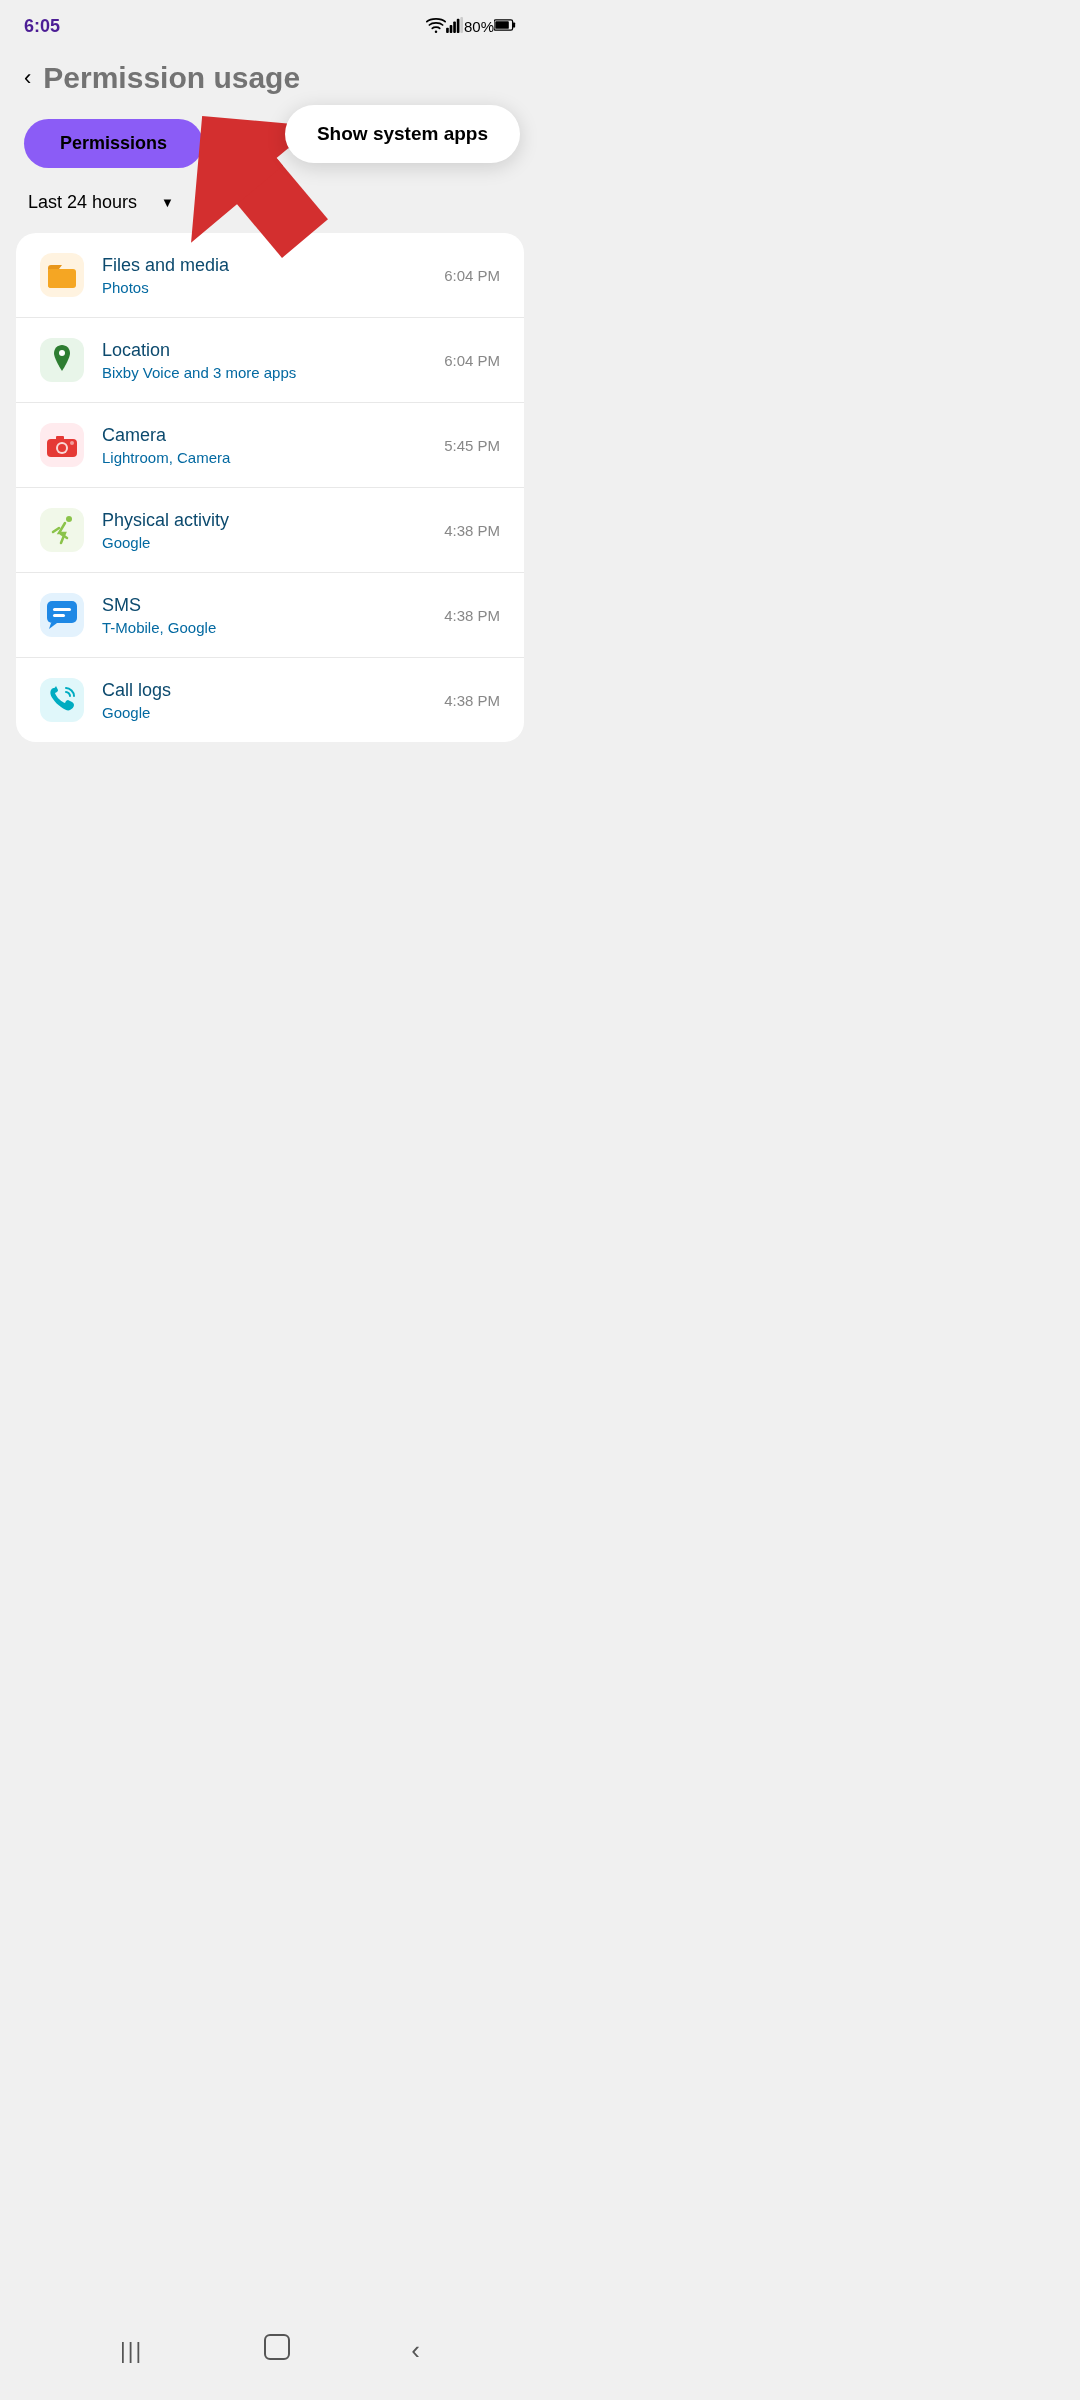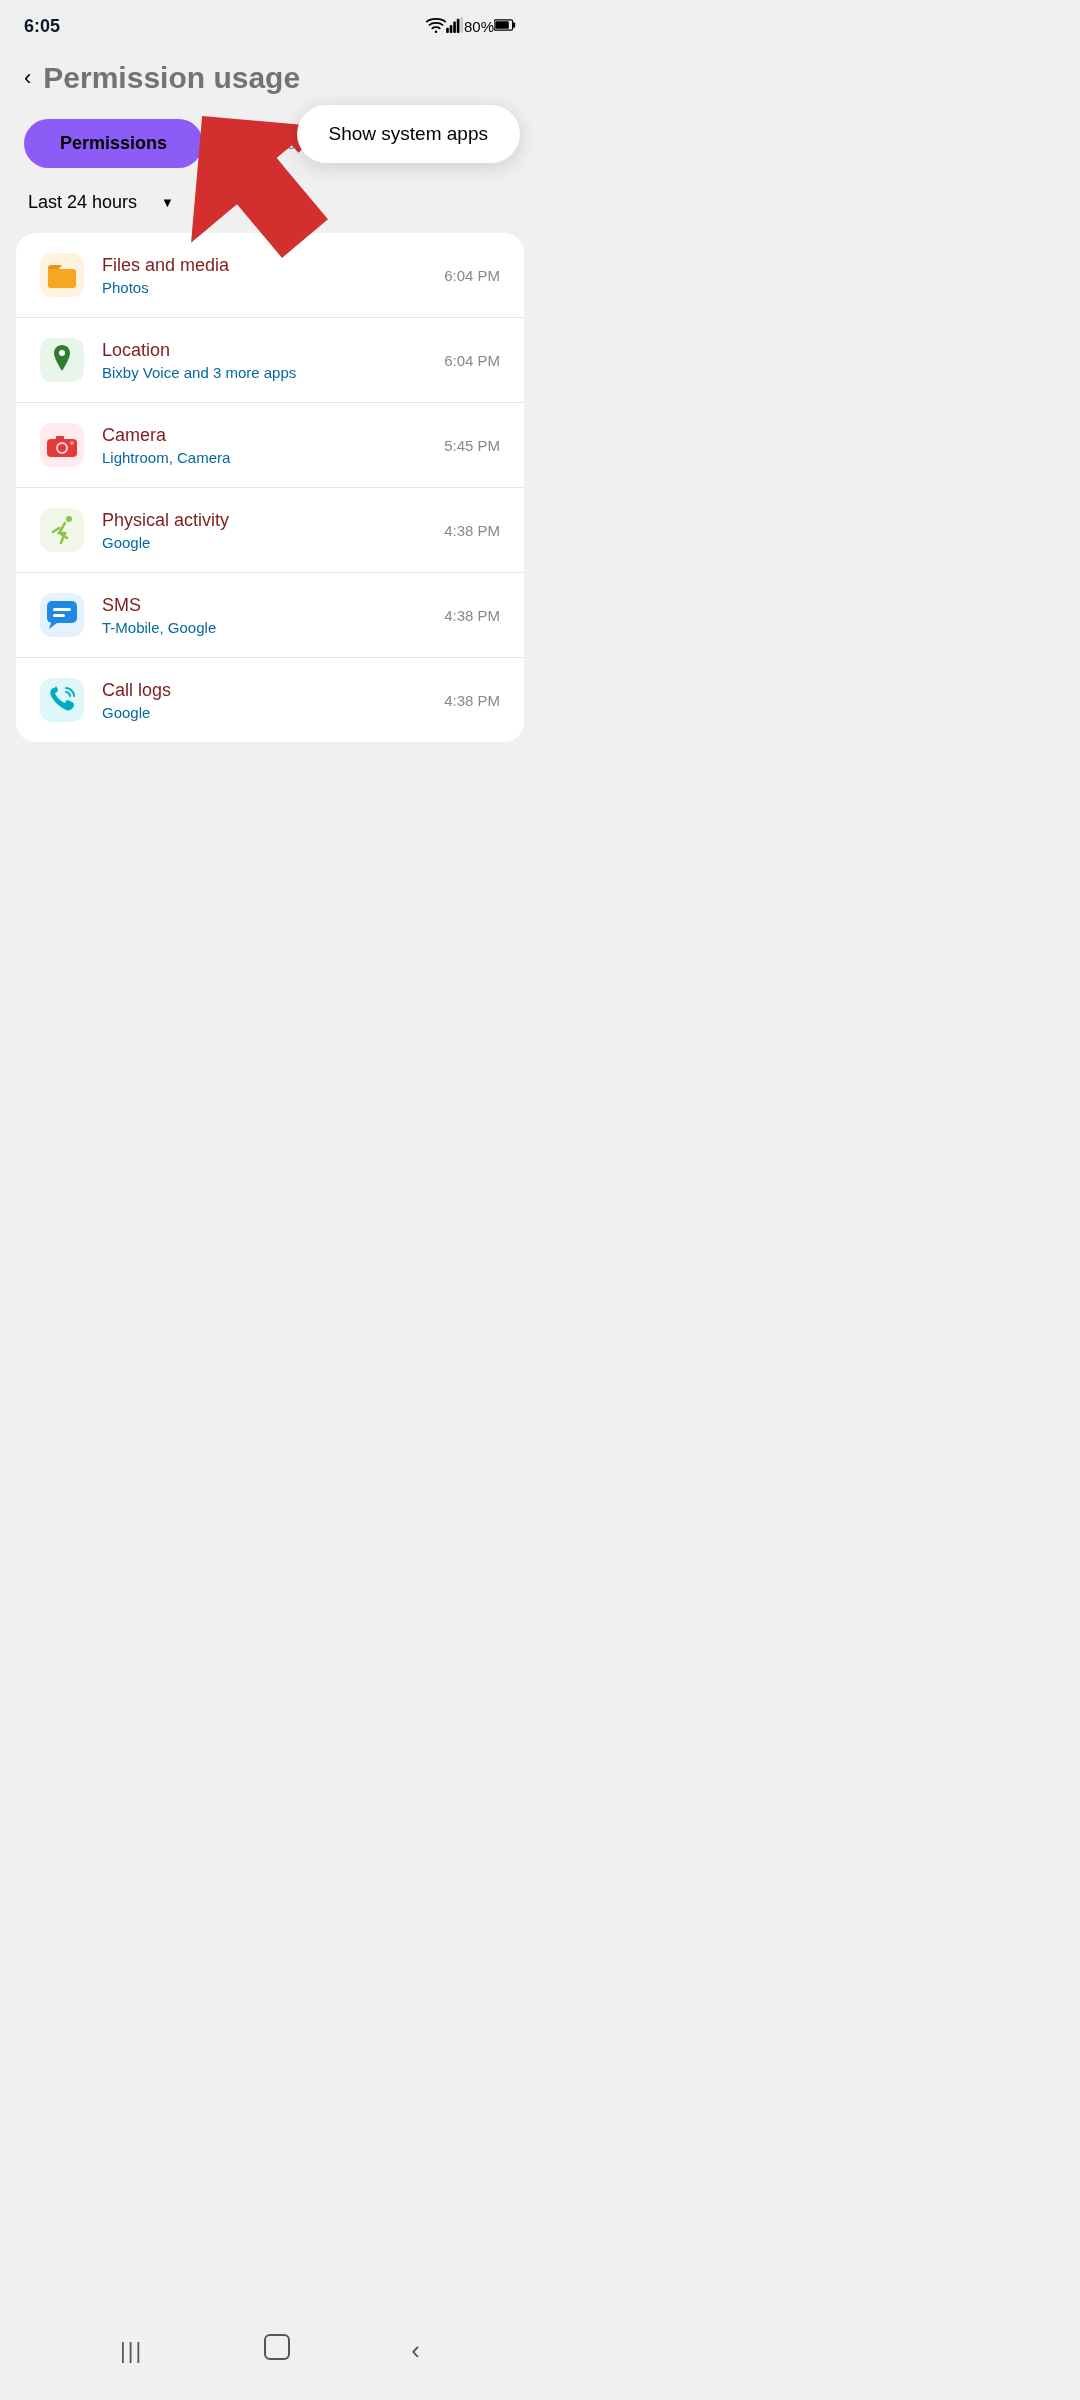--- a/index.html
+++ b/index.html
@@ -18,21 +18,21 @@
     .status-bar {
       display: flex;
       justify-content: space-between;
       align-items: center;
       padding: 16px 24px 8px 24px;
       background: #f0f0f0;
     }
     .status-time {
       font-size: 18px;
       font-weight: 600;
-      color: #0f172a;
+      color: #4c1d95;
     }
     .status-icons {
       display: flex;
       align-items: center;
       gap: 0;
       font-size: 14px;
       color: #000;
     }
 
     
@@ -57,21 +57,21 @@
 
     
     .show-system-apps {
       position: absolute;
       top: 60px;
       right: 20px;
       background: #fff;
       border-radius: 32px;
       padding: 18px 32px;
       font-size: 19px;
-      font-weight: 400;
+      font-weight: 700;
       color: #000;
       box-shadow: 0 4px 20px rgba(0,0,0,0.15);
       white-space: nowrap;
       z-index: 100;
       text-align: center;
     }
 
     
     .tab-bar {
       display: flex;
@@ -141,21 +141,21 @@
       font-size: 26px;
       flex-shrink: 0;
     }
 
     .item-text {
       flex: 1;
     }
     .item-title {
       font-size: 18px;
       font-weight: 500;
-      color: #7f1d1d;
+      color: #0c4a6e;
       margin-bottom: 3px;
     }
     .item-subtitle {
       font-size: 15px;
       color: #0369a1;
     }
     .item-time {
       font-size: 15px;
       color: #888;
       flex-shrink: 0;

